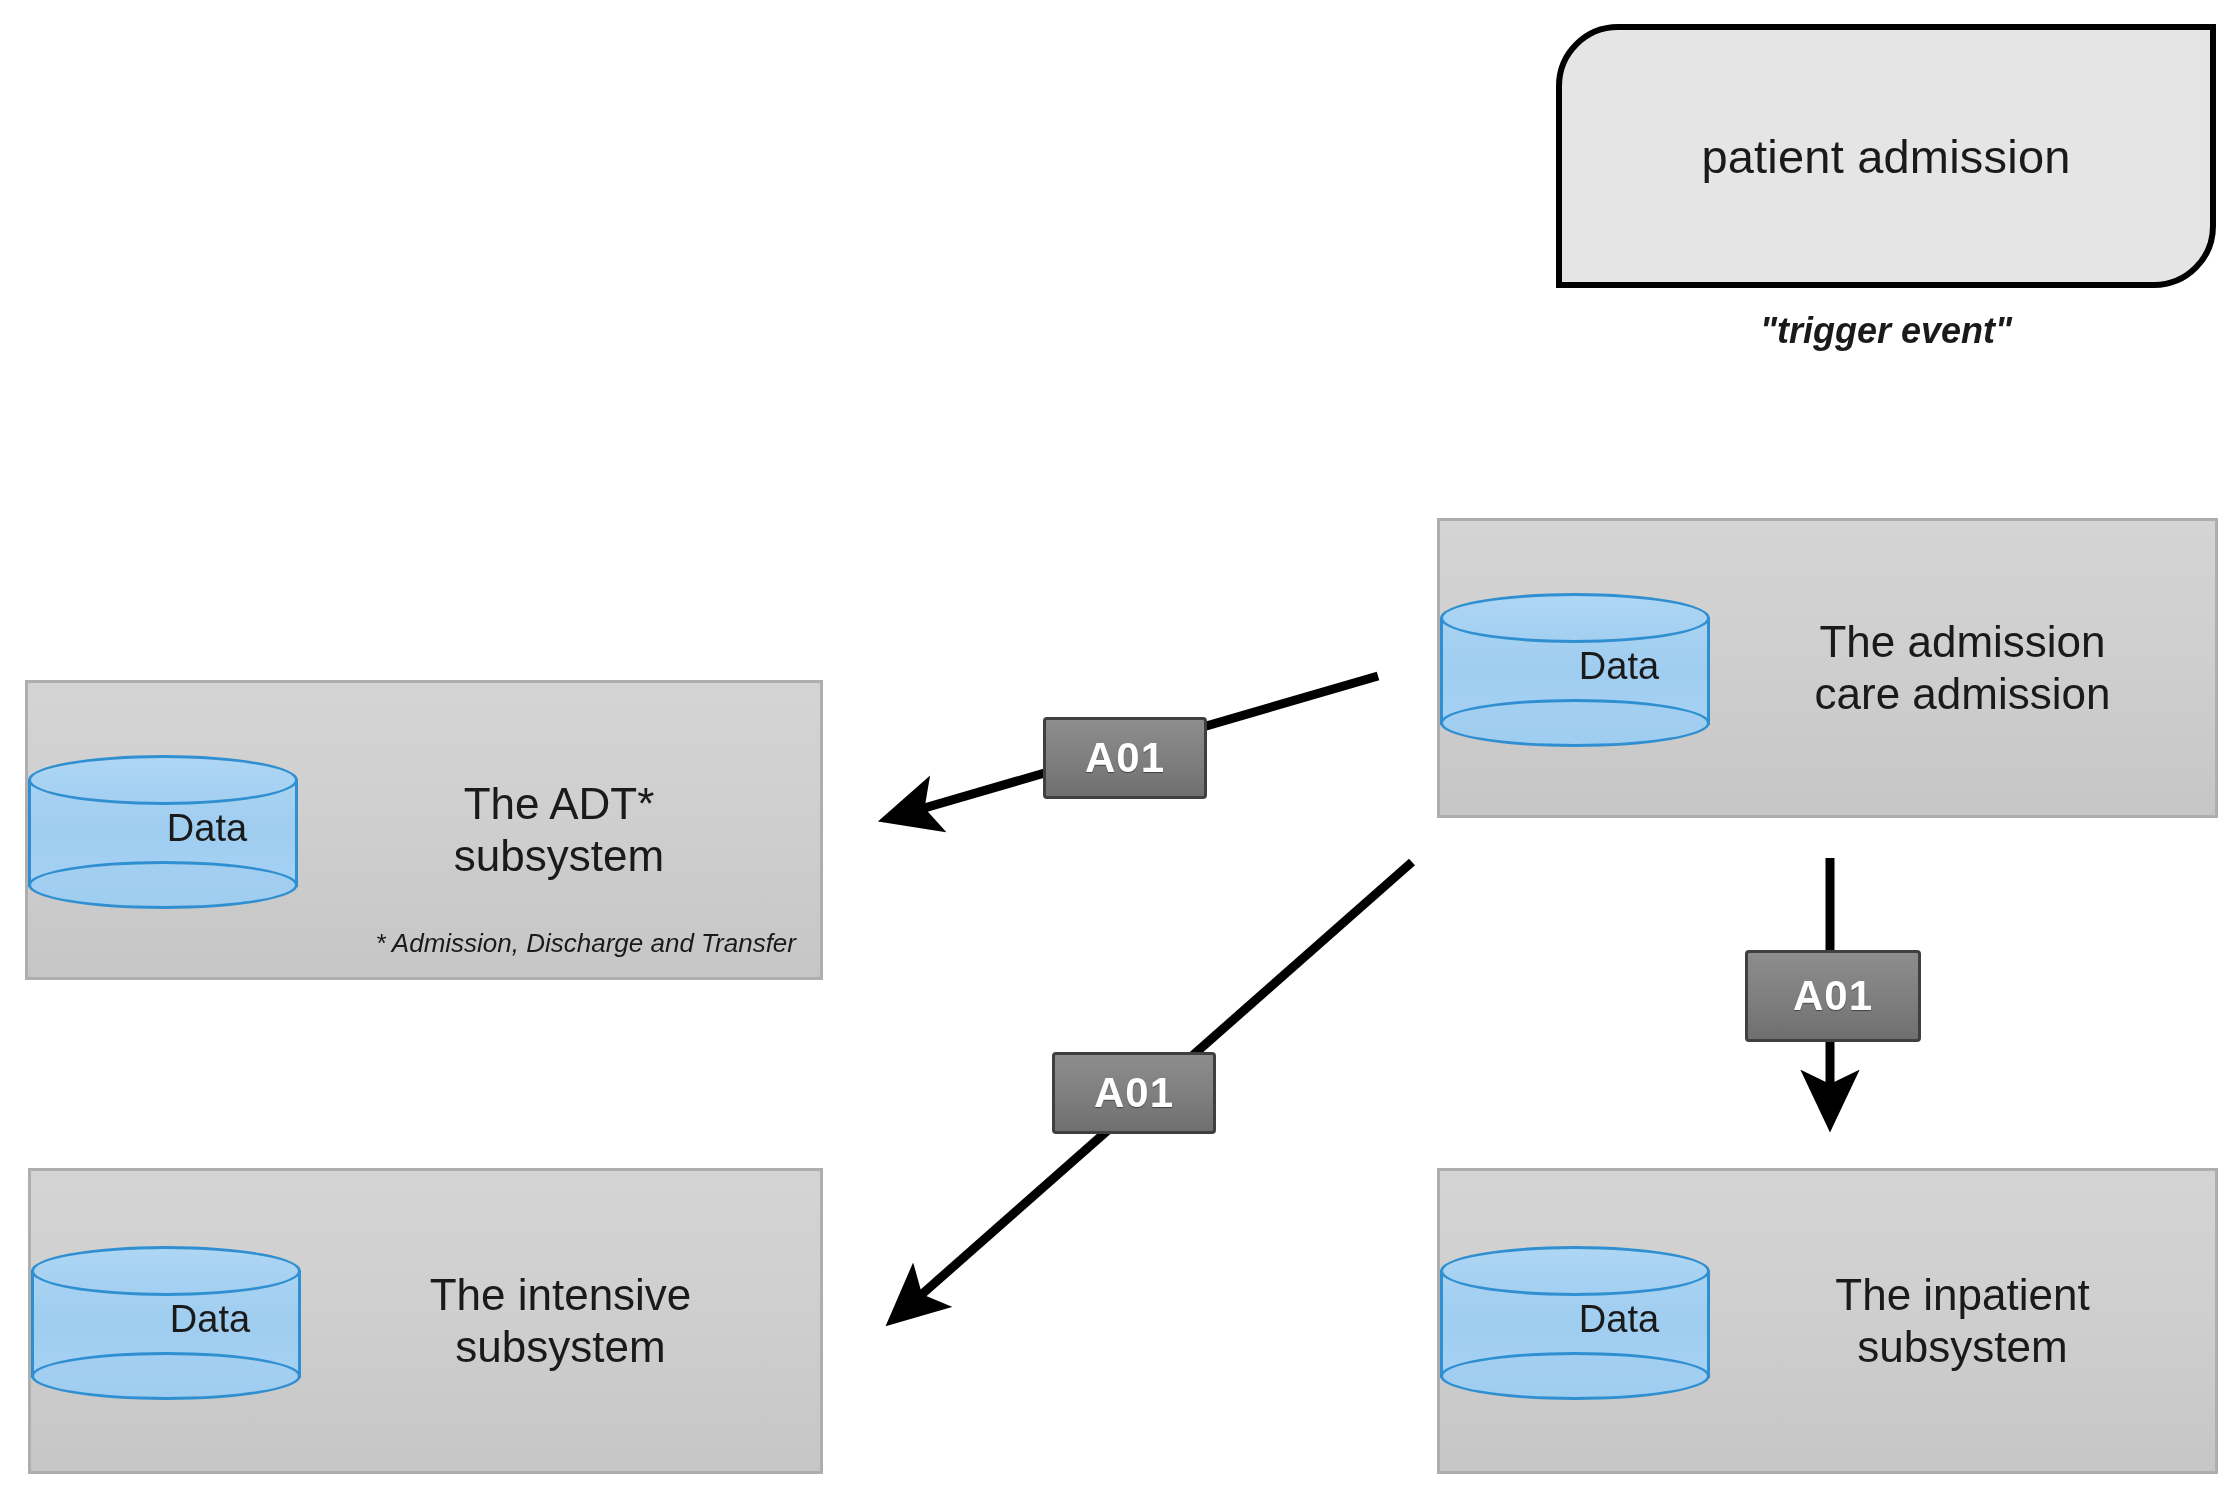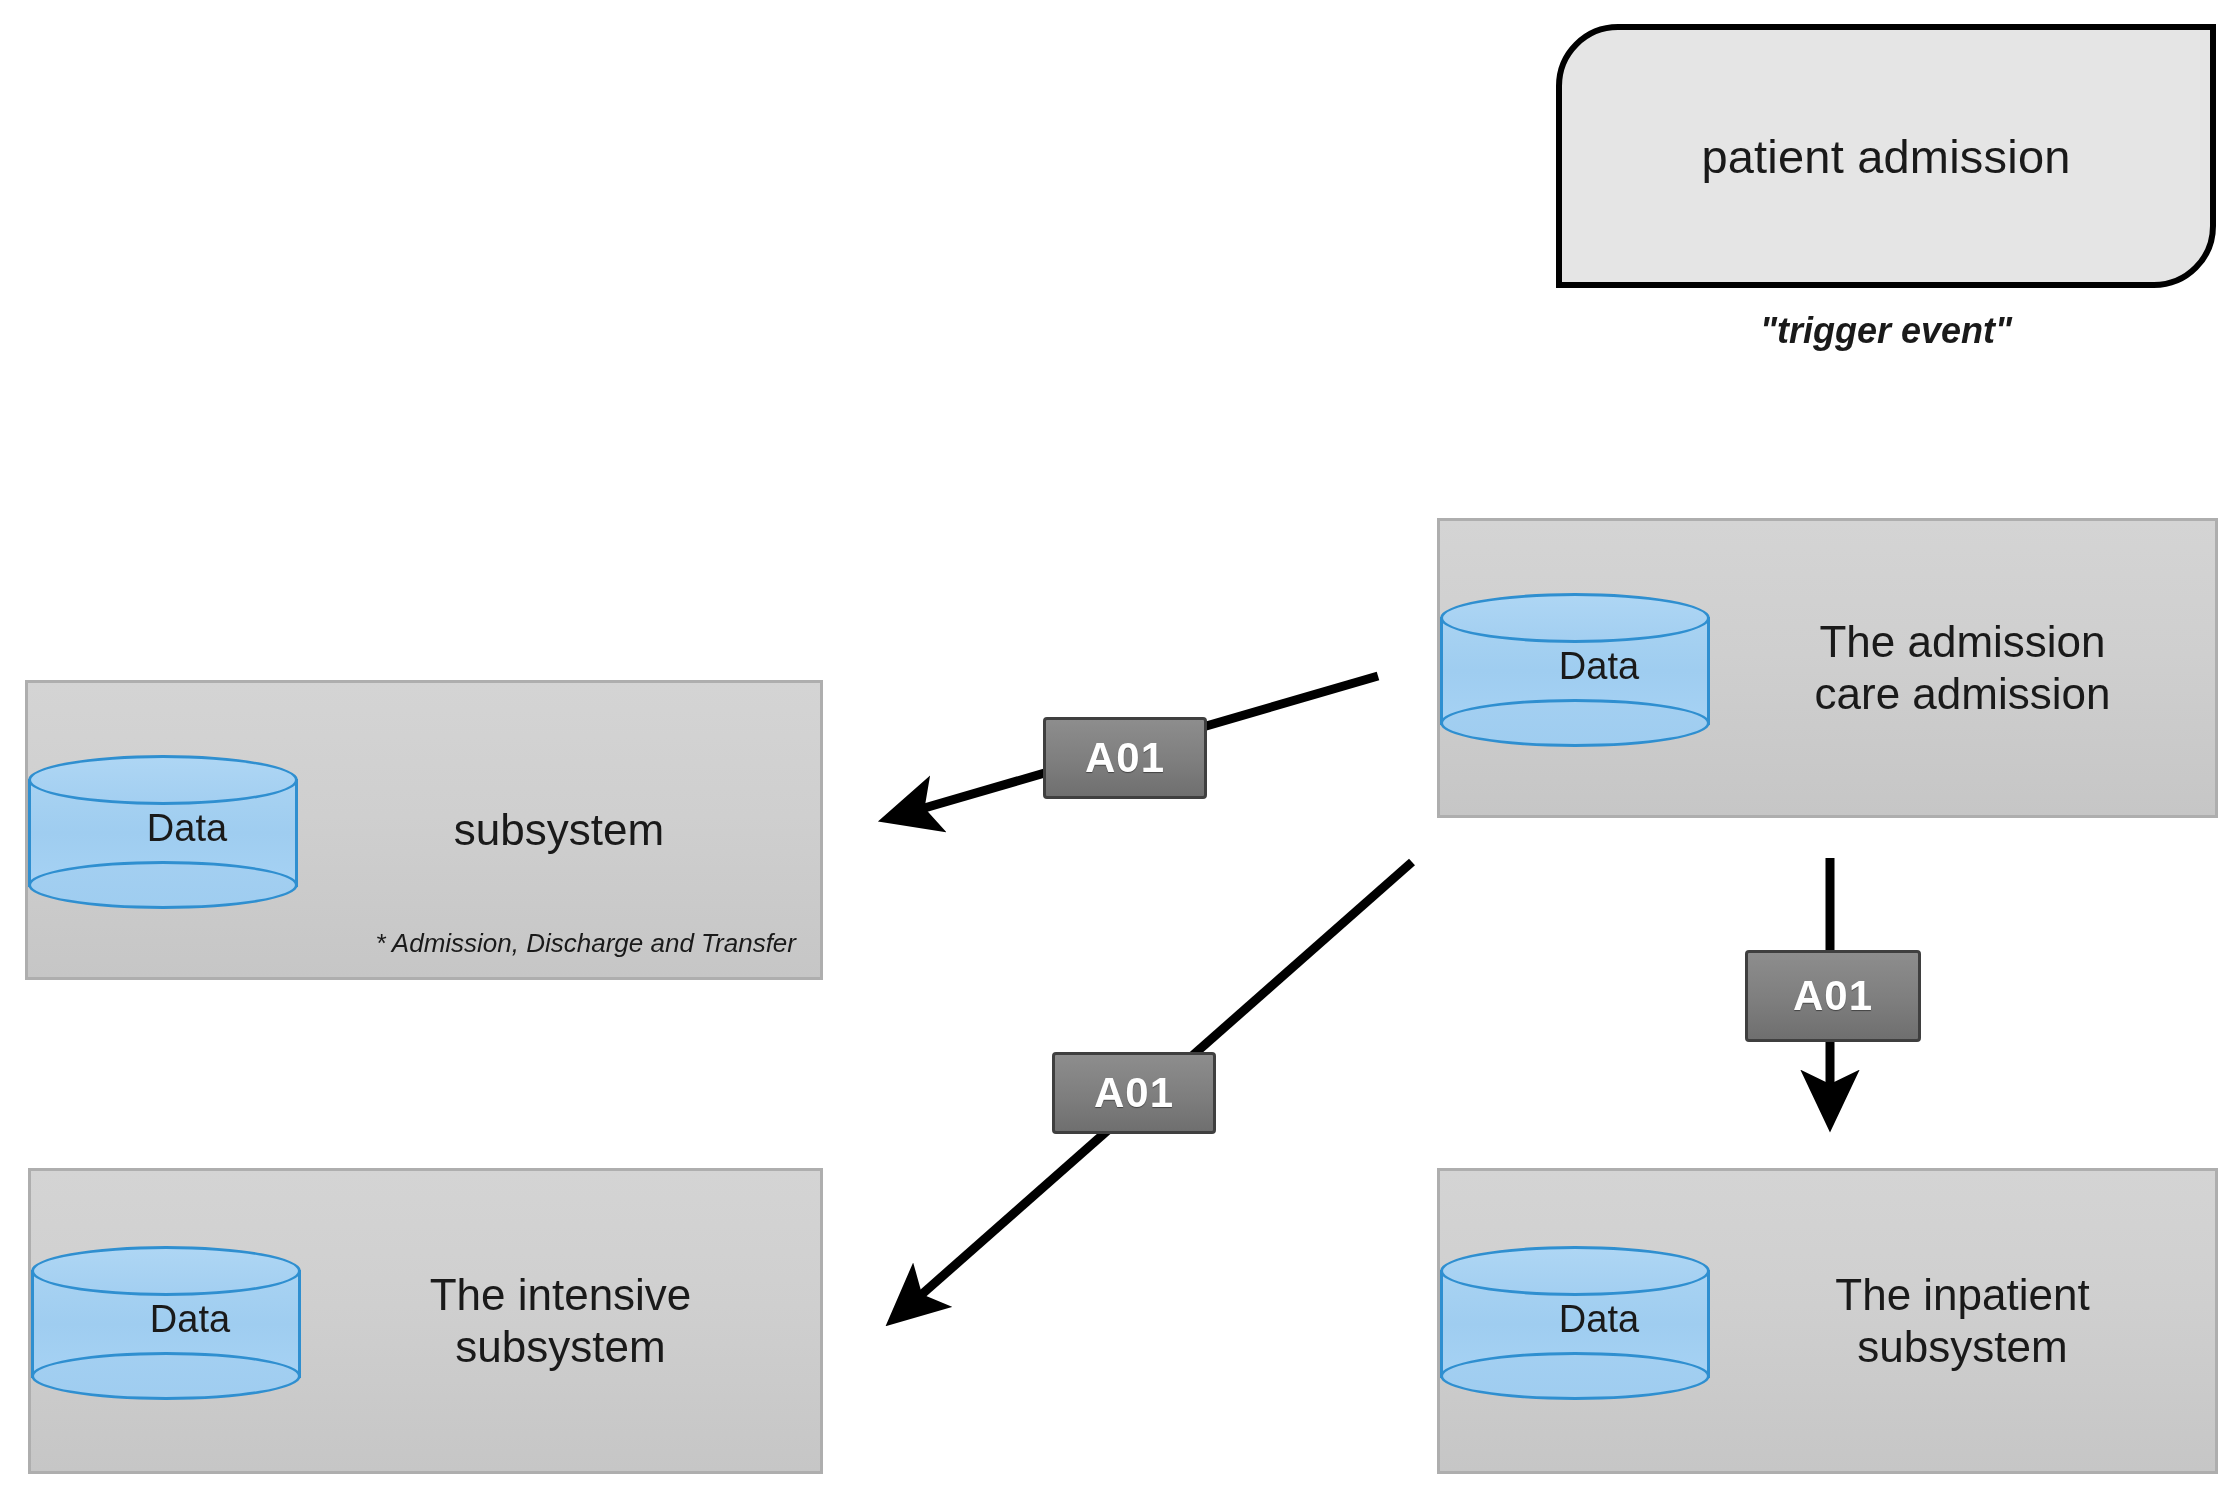--- a/index.html
+++ b/index.html
@@ -110,20 +110,21 @@
   }
   .cyl-text {
     position: absolute;
     left: 0;
     top: 52px;
     width: 318px;
     text-align: center;
     font-size: 38px;
     color: #1a1a1a;
     z-index: 5;
+    padding-left: 20px;
   }
   .sys-title {
     flex: 1 1 auto;
     text-align: center;
     font-size: 44px;
     line-height: 1.18;
     color: #1a1a1a;
     padding: 0 12px;
   }
   .sys-footnote {
@@ -201,20 +202,21 @@
     <div class="sys-inner">
       <div class="cyl-wrap">
         <div class="cylinder">
           <div class="cyl-body"></div>
           <div class="cyl-bottom"></div>
           <div class="cyl-top"></div>
           <div class="cyl-text">Data</div>
         </div>
       </div>
       <div class="sys-title">
+        <div>The ADT*</div>
         <div>subsystem</div>
       </div>
     </div>
     <div class="sys-footnote">* Admission, Discharge and Transfer</div>
   </div>
 
   <div class="sys-box" id="box-lab">
     <div class="sys-inner">
       <div class="cyl-wrap">
         <div class="cylinder">

